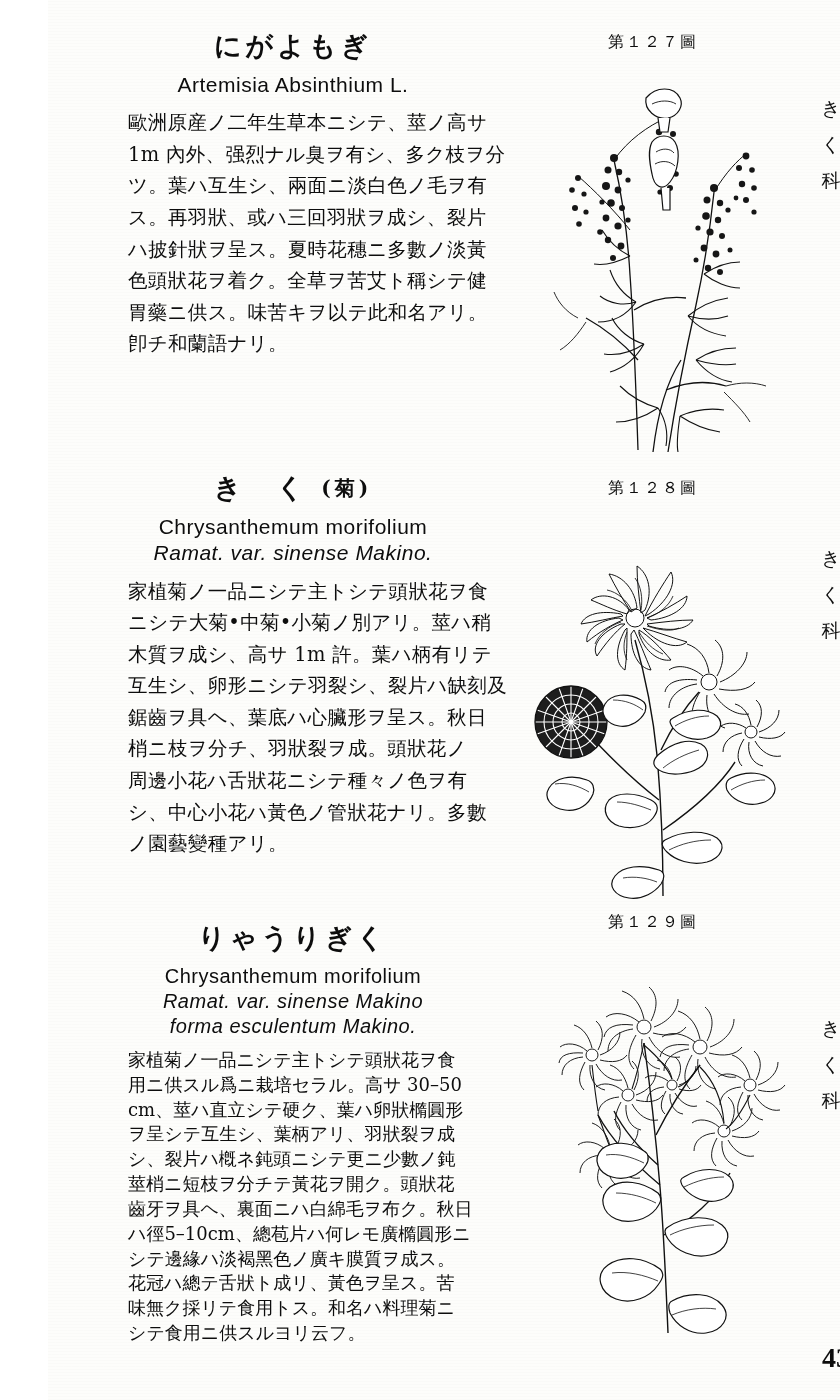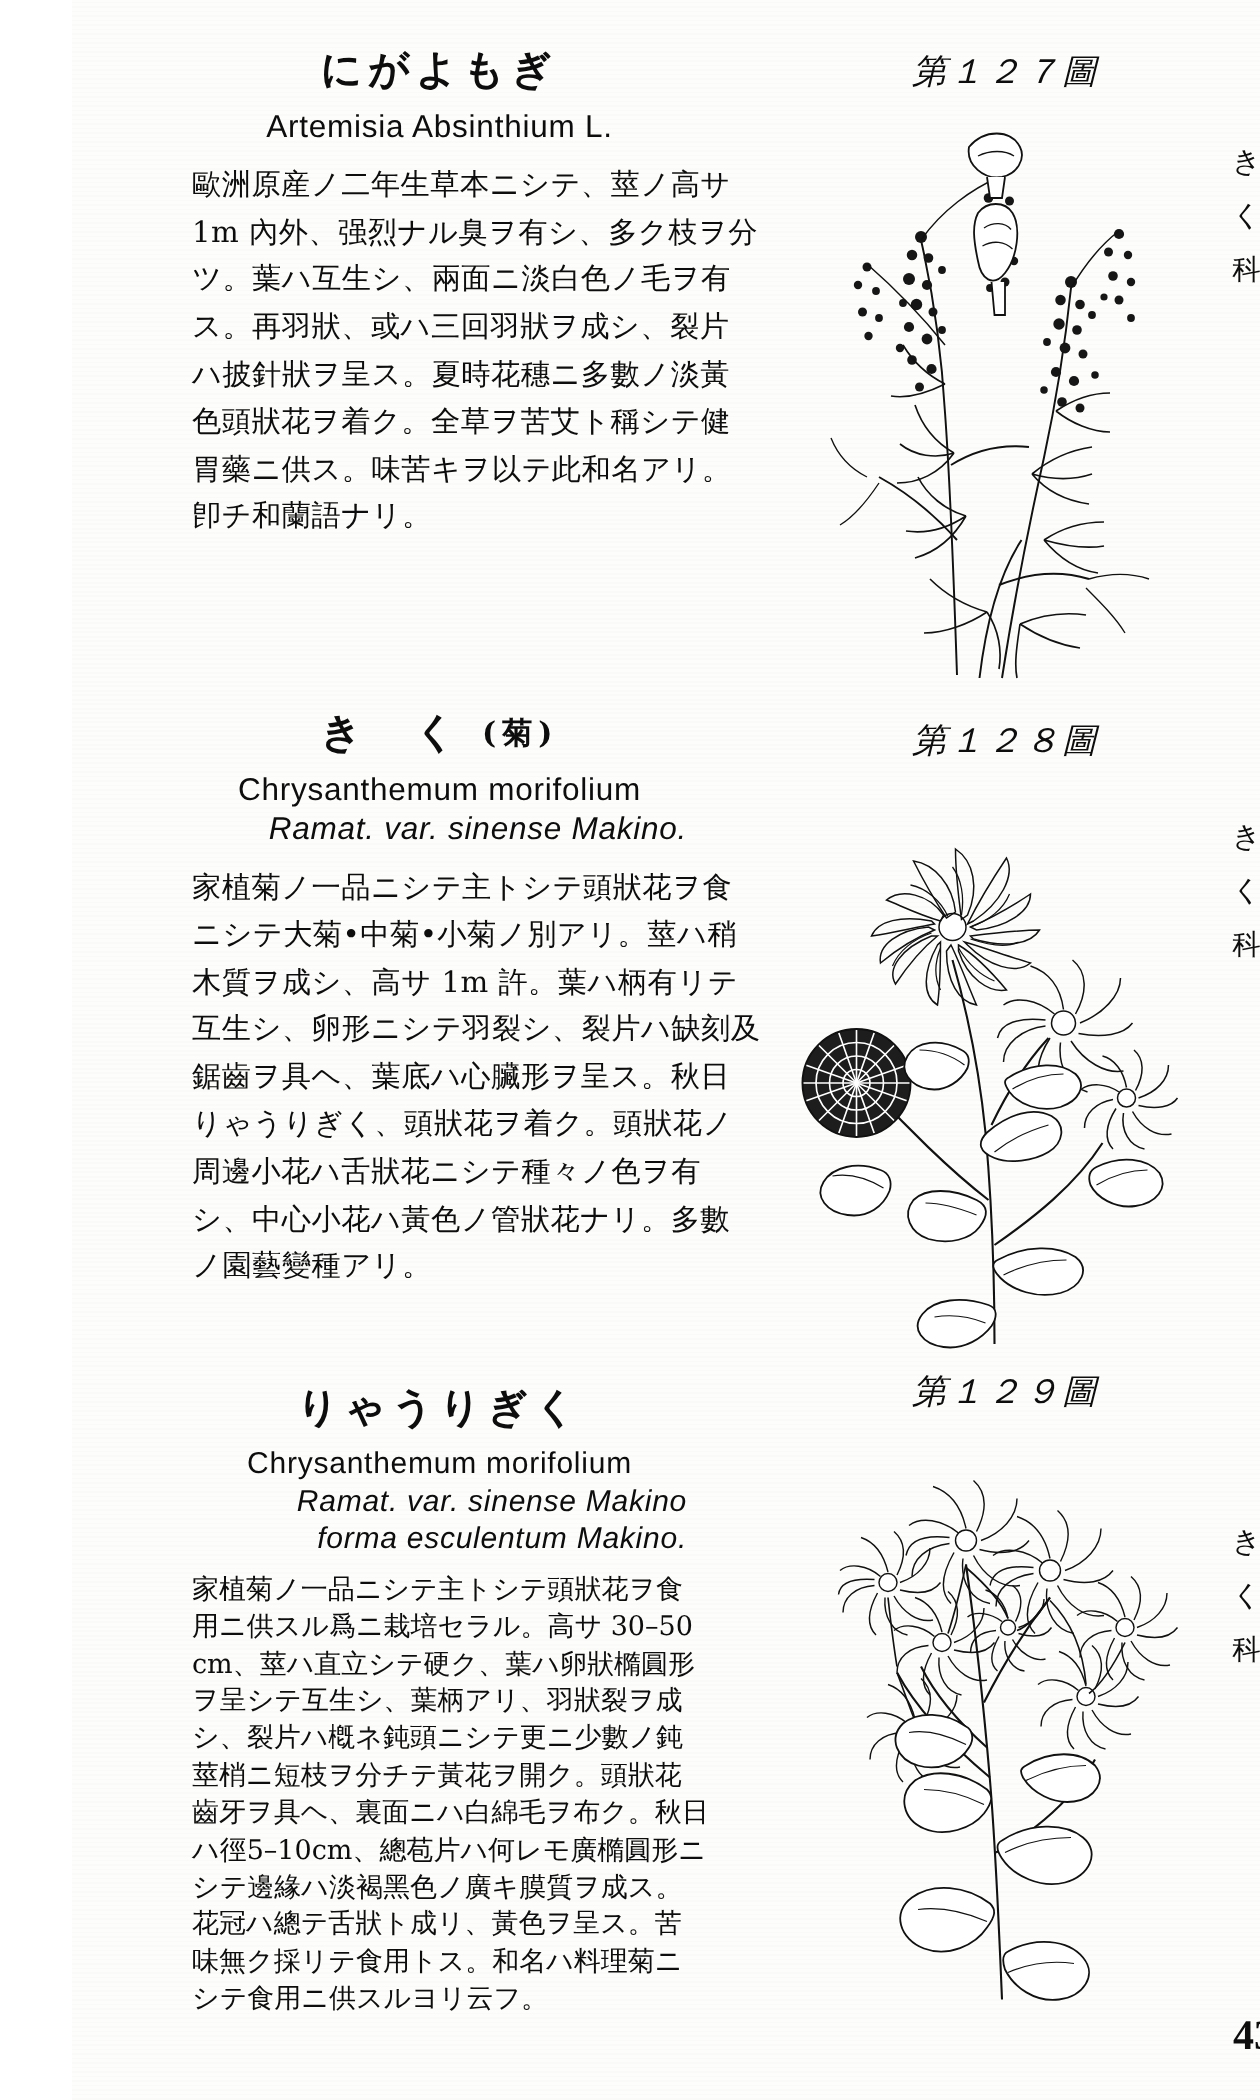--- a/index.html
+++ b/index.html
@@ -49,43 +49,42 @@
     font-size: 20px;
     vertical-align: 2px;
   }
   .sci {
     text-align: center;
     font-size: 21px;
     line-height: 1.25;
     font-family: Liberation Sans, sans-serif;
     letter-spacing: 0.5px;
   }
-  .sci .it { font-style: italic; text-align: right; }
+  .sci .it { font-style: italic; }
   .sci-sm { font-size: 20px; }
   .body-jp {
     margin-top: 9px;
     font-size: 19.5px;
     line-height: 1.62;
     font-family: "DejaVu Serif", serif;
     letter-spacing: 0.3px;
     text-align: justify;
   }
   .body-jp.dense {
     font-size: 18px;
     line-height: 1.38;
     letter-spacing: 0px;
   }
   .body-jp div { white-space: pre; }
 
   .fig-label {
     position: absolute;
-    font-size: 23px;
+    font-size: 16px;
     letter-spacing: 2px;
     font-family: "DejaVu Serif", serif;
-    font-style: italic;
   }
   .fig-side {
     position: absolute;
     font-size: 19px;
     font-family: "DejaVu Serif", serif;
     line-height: 1.9;
     text-align: center;
     width: 26px;
   }
   .figure {
@@ -256,21 +255,21 @@
     <div class="sci">
       <div>Chrysanthemum morifolium</div>
       <div class="it">Ramat. var. sinense Makino.</div>
     </div>
     <div class="body-jp">
       <div>家植菊ノ一品ニシテ主トシテ頭狀花ヲ食</div>
       <div>ニシテ大菊•中菊•小菊ノ別アリ。莖ハ稍</div>
       <div>木質ヲ成シ、高サ 1m 許。葉ハ柄有リテ</div>
       <div>互生シ、卵形ニシテ羽裂シ、裂片ハ缺刻及</div>
       <div>鋸齒ヲ具ヘ、葉底ハ心臟形ヲ呈ス。秋日</div>
-      <div>りゃうりぎく、頭狀花ヲ着ク。頭狀花ノ</div>
+      <div>梢ニ枝ヲ分チ、羽狀裂ヲ成。頭狀花ノ</div>
       <div>周邊小花ハ舌狀花ニシテ種々ノ色ヲ有</div>
       <div>シ、中心小花ハ黃色ノ管狀花ナリ。多數</div>
       <div>ノ園藝變種アリ。</div>
     </div>
   </div>
 
   <div class="fig-label" style="left: 560px; top: 478px;">第１２８圖</div>
 
   <div class="fig-side" style="left: 770px; top: 540px;">
     <div>き</div>

